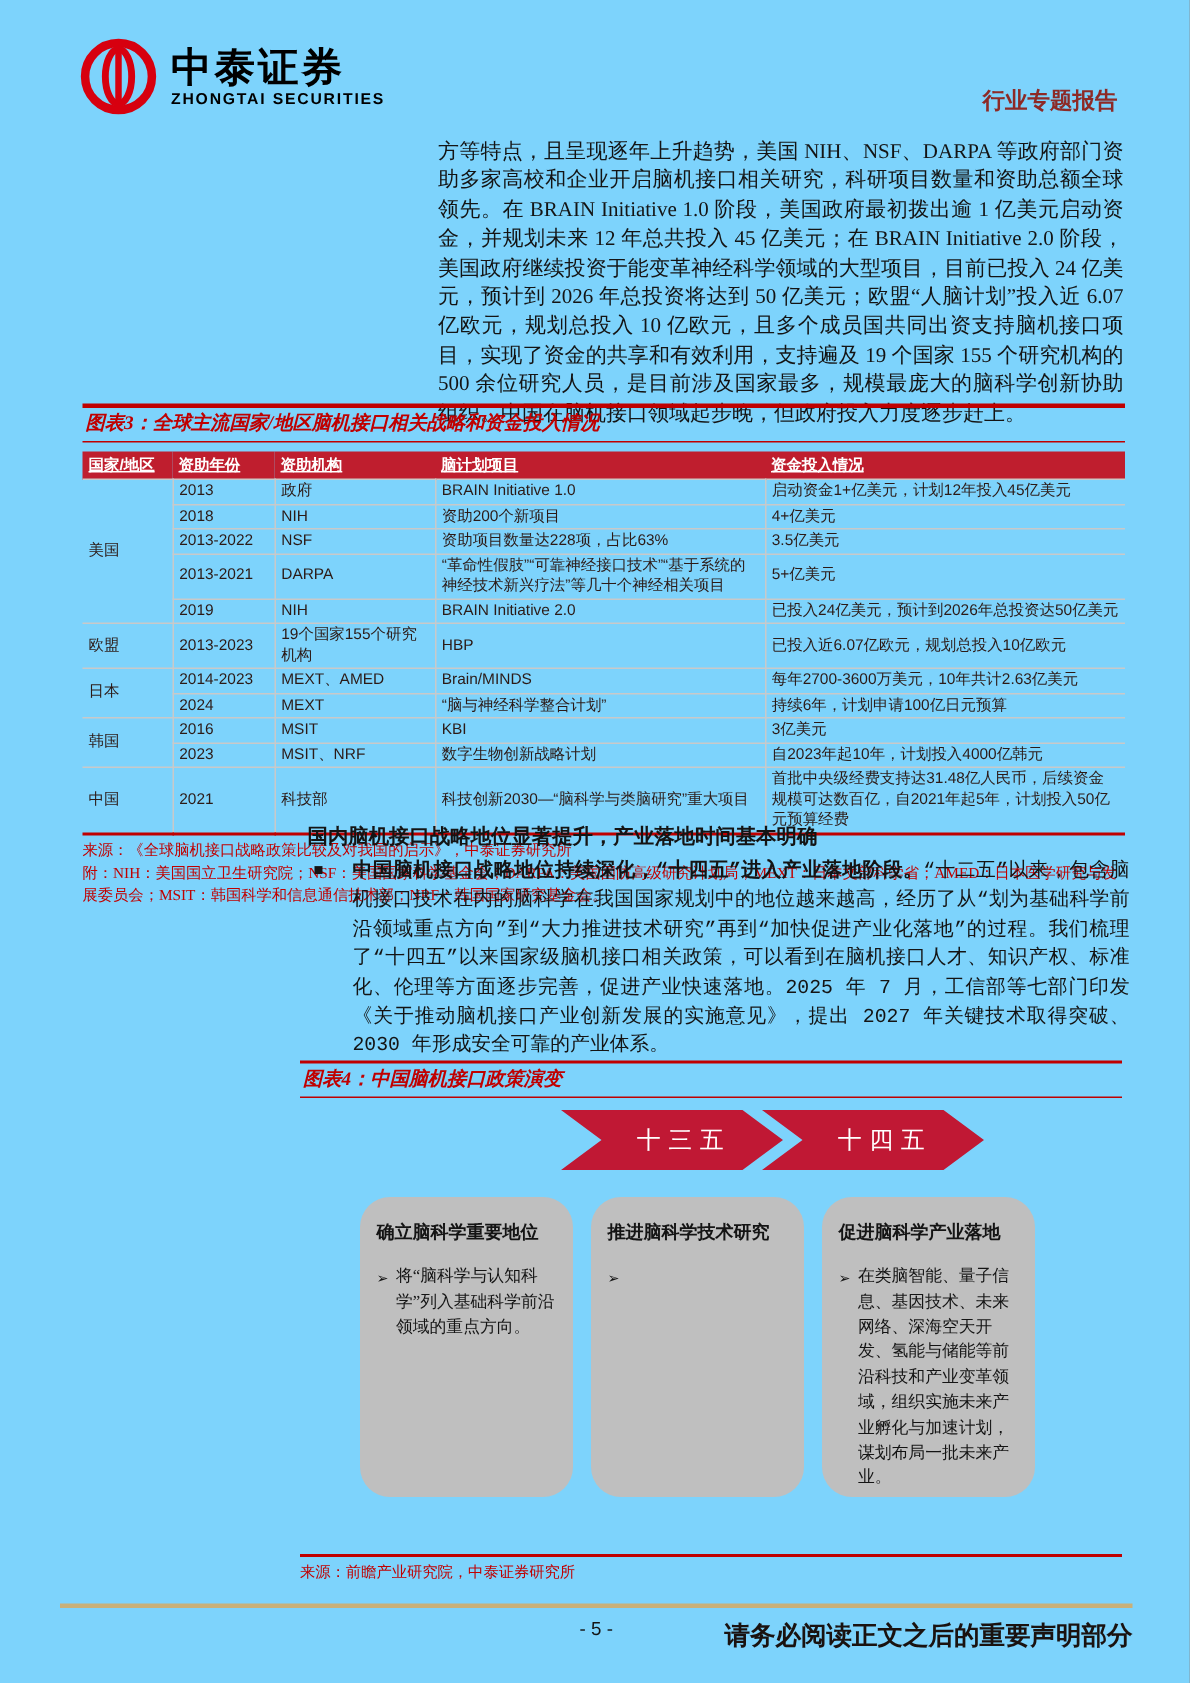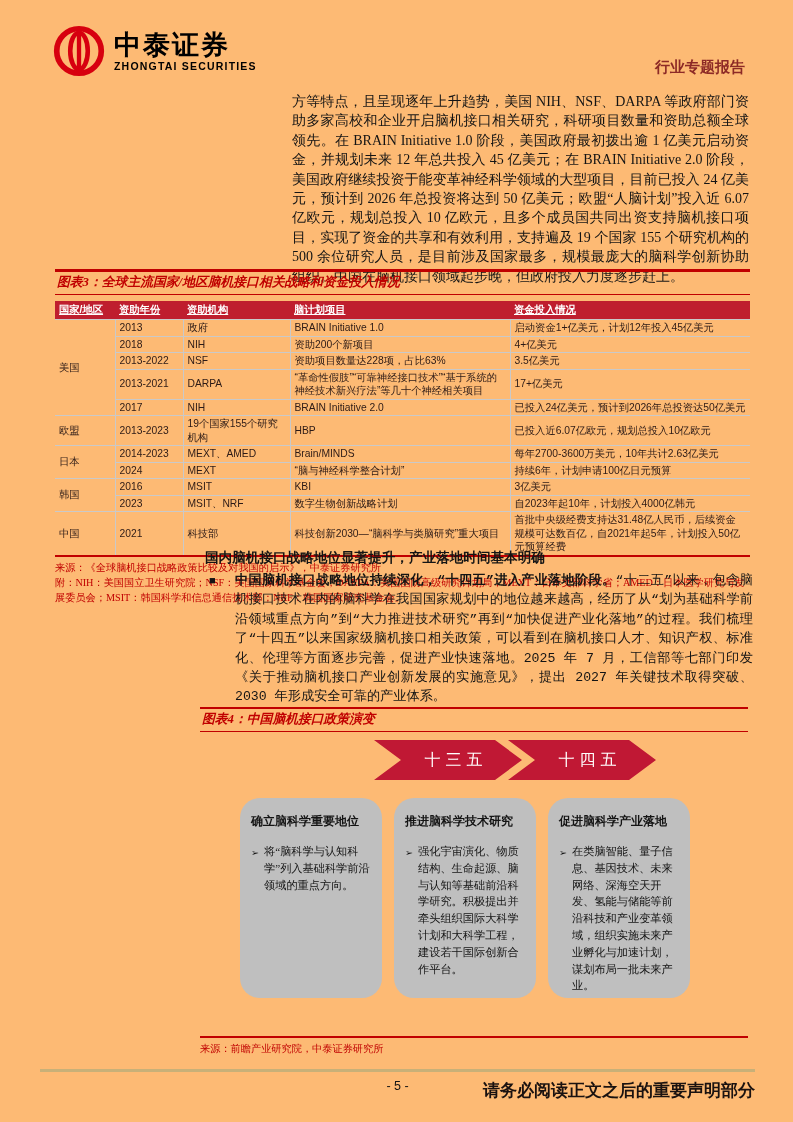--- a/index.html
+++ b/index.html
@@ -1,19 +1,19 @@
 <!DOCTYPE html>
 <html><head>
 <meta charset="utf-8">
 <style>
   * { margin:0; padding:0; box-sizing:border-box; }
   body { background:#888; }
   .page {
     position:relative; width:793px; height:1122px; margin:0 auto;
-    background:#fdba74; overflow:hidden;
+    background:#7dd3fc; overflow:hidden;
     font-family:"Liberation Sans","DejaVu Sans",sans-serif; color:#111;
   }
   
   .hdr { position:absolute; top:24px; left:52px; right:48px; display:flex; justify-content:space-between; align-items:flex-start; }
   .logo { display:flex; align-items:center; gap:8px; }
   .logo-mark { width:54px; height:54px; }
   .logo-cn { font-family:"Liberation Serif","DejaVu Serif",serif; font-weight:bold; font-size:27px; letter-spacing:2px; color:#000; line-height:30px; }
   .logo-en { font-size:10.5px; font-weight:bold; letter-spacing:1.2px; color:#000; }
   .report-type { margin-top:34px; font-family:"Liberation Serif","DejaVu Serif",serif; font-weight:bold; font-size:15px; color:#8d2a26; }
   
@@ -124,24 +124,24 @@
         <tr>
           <td>2013-2022</td>
           <td>NSF</td>
           <td>资助项目数量达228项，占比63%</td>
           <td>3.5亿美元</td>
         </tr>
         <tr>
           <td>2013-2021</td>
           <td>DARPA</td>
           <td>“革命性假肢”“可靠神经接口技术”“基于系统的神经技术新兴疗法”等几十个神经相关项目</td>
-          <td>17+亿美元</td>
-        </tr>
-        <tr>
-          <td>2017</td>
+          <td>5+亿美元</td>
+        </tr>
+        <tr>
+          <td>2019</td>
           <td>NIH</td>
           <td>BRAIN Initiative 2.0</td>
           <td>已投入24亿美元，预计到2026年总投资达50亿美元</td>
         </tr>
         <tr>
           <td class="region">欧盟</td>
           <td>2013-2023</td>
           <td>19个国家155个研究机构</td>
           <td>HBP</td>
           <td>已投入近6.07亿欧元，规划总投入10亿欧元</td>
@@ -203,21 +203,20 @@
         <div class="box-h">确立脑科学重要地位</div>
         <div class="box-b">
           <span class="box-arrow">➢</span>
           <span>将“脑科学与认知科学”列入基础科学前沿领域的重点方向。</span>
         </div>
       </div>
       <div class="stage-box box-2">
         <div class="box-h">推进脑科学技术研究</div>
         <div class="box-b">
           <span class="box-arrow">➢</span>
-          <span>强化宇宙演化、物质结构、生命起源、脑与认知等基础前沿科学研究。积极提出并牵头组织国际大科学计划和大科学工程，建设若干国际创新合作平台。</span>
         </div>
       </div>
       <div class="stage-box box-3">
         <div class="box-h">促进脑科学产业落地</div>
         <div class="box-b">
           <span class="box-arrow">➢</span>
           <span>在类脑智能、量子信息、基因技术、未来网络、深海空天开发、氢能与储能等前沿科技和产业变革领域，组织实施未来产业孵化与加速计划，谋划布局一批未来产业。</span>
         </div>
       </div>
     </div>

